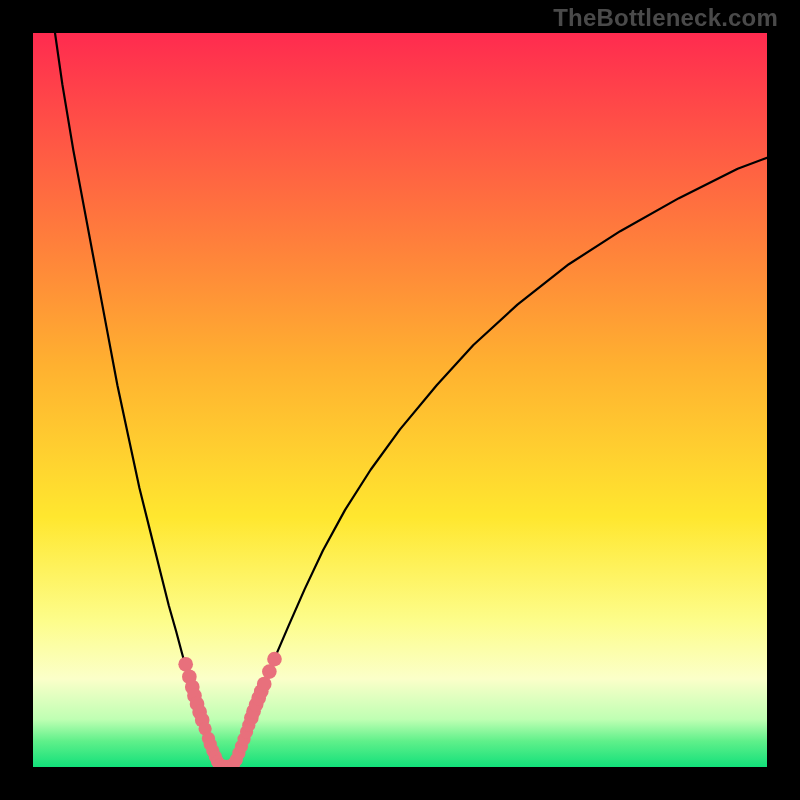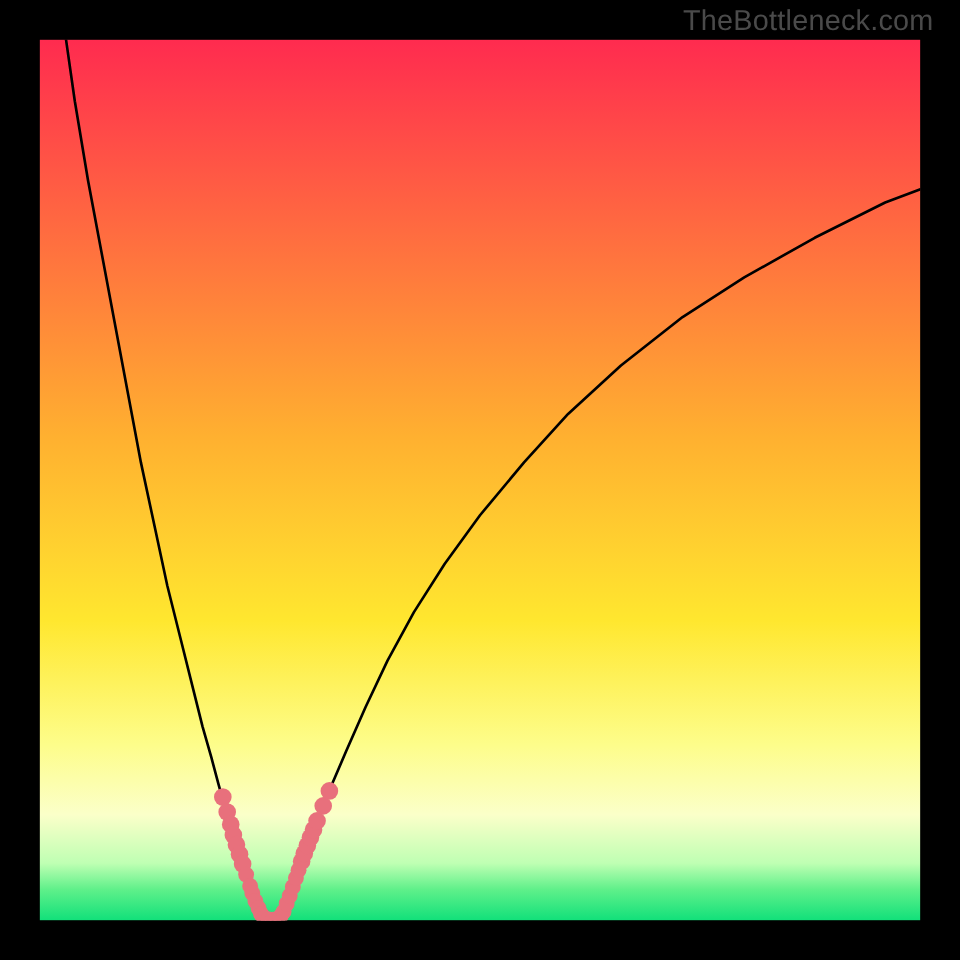--- a/index.html
+++ b/index.html
@@ -24,21 +24,21 @@
     width: 734px;
     height: 734px;
     overflow: visible;
   }
   .watermark {
     position: absolute;
     top: 4px;
     right: 22px;
     color: #4a4a4a;
     font-size: 24px;
-    font-weight: 400;
+    font-weight: 700;
     letter-spacing: 0.2px;
     pointer-events: none;
   }
   svg {
     display: block;
   }
 </style>
 </head>
 <body>
 

